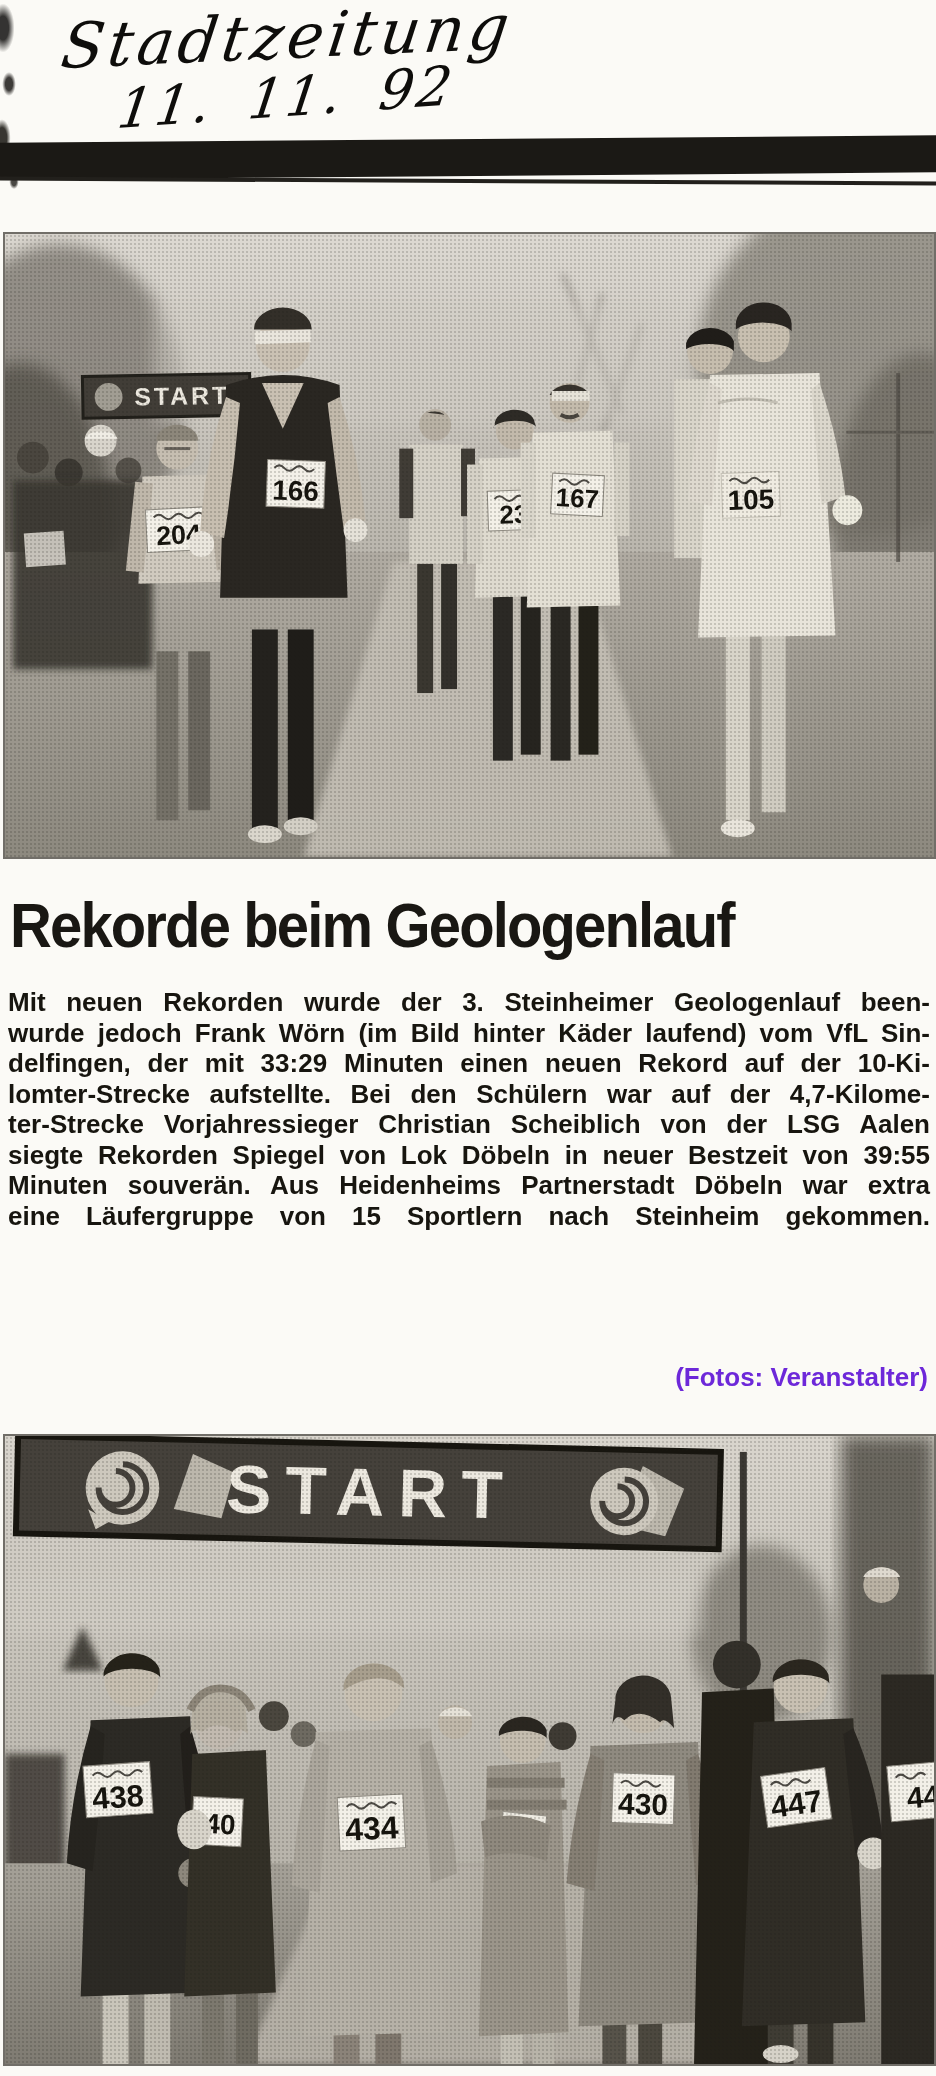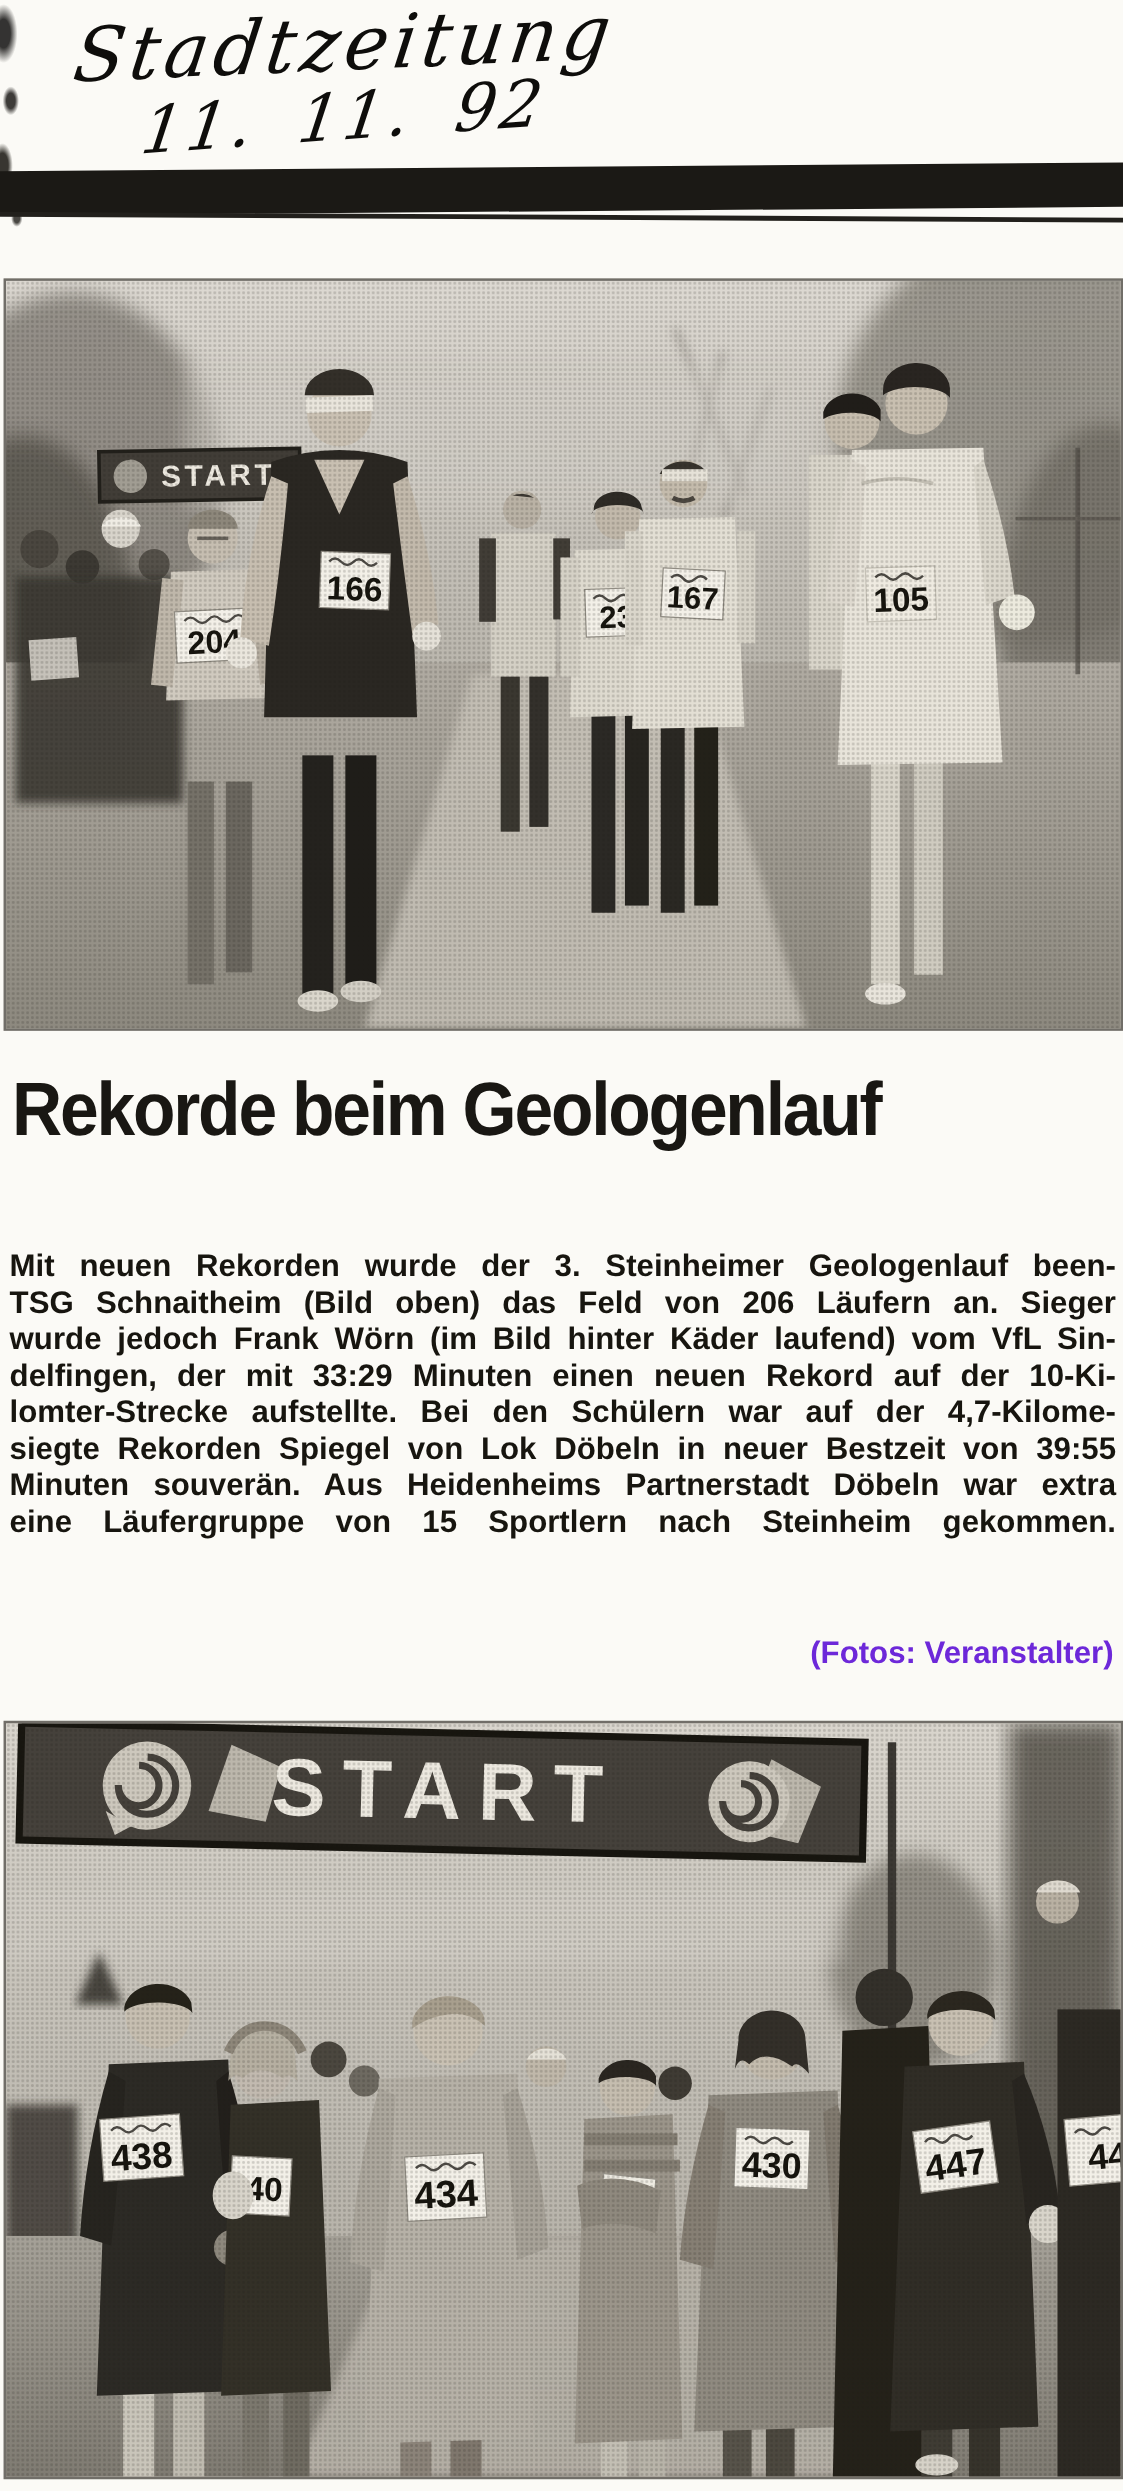--- a/index.html
+++ b/index.html
@@ -47,21 +47,21 @@
     background-image:radial-gradient(rgba(28,26,22,.17) 1px, rgba(0,0,0,0) 1.35px);
     background-size:4px 4px;
   }
   
   .headline{
     position:absolute;left:10px;top:889px;margin:0;
     font-size:63px;font-weight:700;letter-spacing:-2px;white-space:nowrap;
     transform:scaleX(0.92);transform-origin:left center;color:#191713;
   }
   
-  .body-copy{position:absolute;left:8px;top:1039px;width:922px;}
+  .body-copy{position:absolute;left:8px;top:987px;width:922px;}
   .bline{
     font-size:26px;font-weight:700;line-height:30.5px;height:30.5px;
     text-align:justify;text-align-last:justify;color:#17150f;
     white-space:nowrap;overflow:visible;
   }
   .bline.last{text-align-last:left;}
   .credit{
     position:absolute;right:8px;top:1362px;font-size:26px;font-weight:700;color:#6d28d9;
   }
   
@@ -237,24 +237,24 @@
           <text x="749" y="277" font-size="28" class="bibnum">105</text>
         </g>
       </g>
     </svg>
   </figure>
 
   <h1 class="headline">Rekorde beim Geologenlauf</h1>
 
   <div class="body-copy">
     <div class="bline">Mit neuen Rekorden wurde der 3. Steinheimer Geologenlauf been-</div>
-    <div class="bline">TSG Schnaitheim (Bild oben) das Feld von 206 Läufern an. Sieger</div>
     <div class="bline">wurde jedoch Frank Wörn (im Bild hinter Käder laufend) vom VfL Sin-</div>
     <div class="bline">delfingen, der mit 33:29 Minuten einen neuen Rekord auf der 10-Ki-</div>
     <div class="bline">lomter-Strecke aufstellte. Bei den Schülern war auf der 4,7-Kilome-</div>
+    <div class="bline">ter-Strecke Vorjahressieger Christian Scheiblich von der LSG Aalen</div>
     <div class="bline">siegte Rekorden Spiegel von Lok Döbeln in neuer Bestzeit von 39:55</div>
     <div class="bline">Minuten souverän. Aus Heidenheims Partnerstadt Döbeln war extra</div>
     <div class="bline">eine Läufergruppe von 15 Sportlern nach Steinheim gekommen.</div>
   </div>
 
   <div class="credit">(Fotos: Veranstalter)</div>
 
   <figure class="photo photo2" style="margin:0;">
     <svg viewBox="0 0 933 632" preserveAspectRatio="none">
       <defs>

